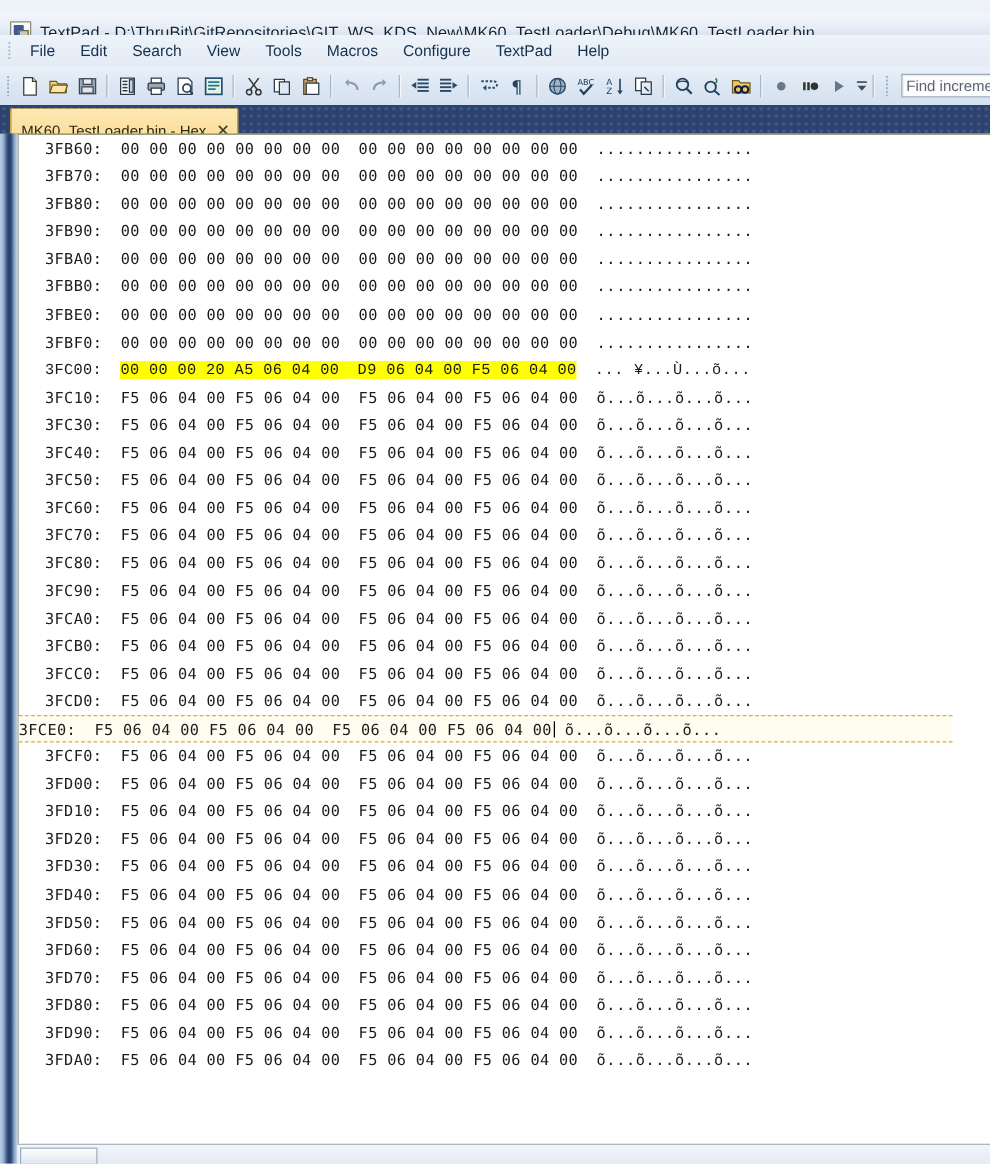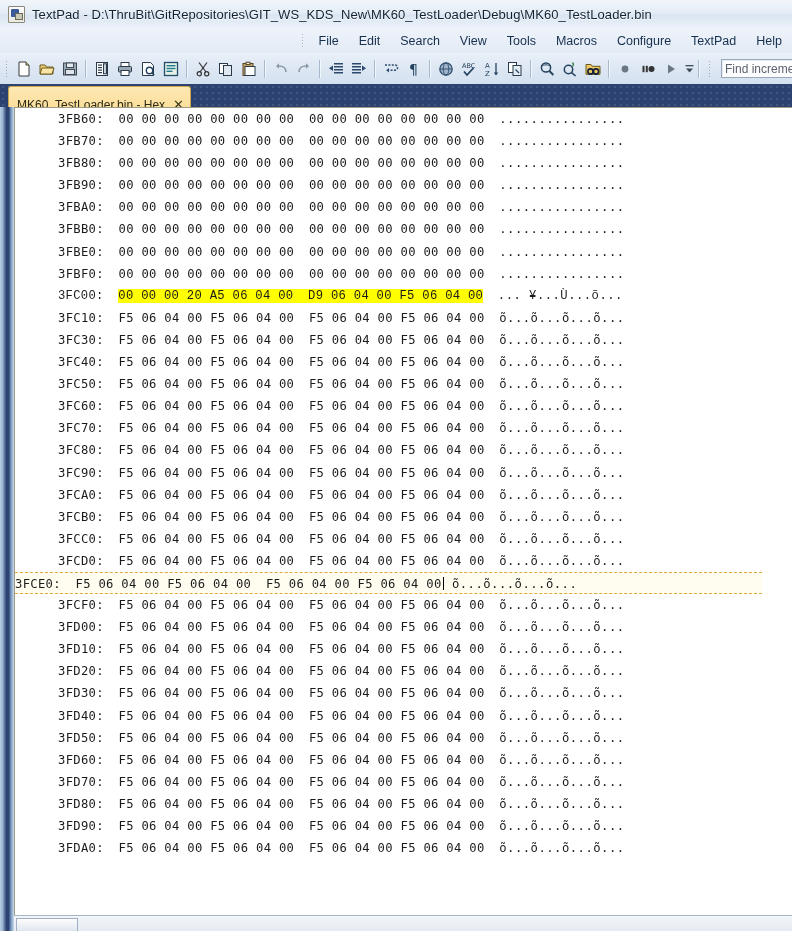--- a/index.html
+++ b/index.html
@@ -9,21 +9,21 @@
     background:#ffffff;
     font-family:"Liberation Sans", sans-serif;
     font-size:12px;
     -webkit-font-smoothing:none;
   }
   #app{position:relative;width:792px;height:931px;overflow:hidden;
     background:linear-gradient(to bottom,#eef3fa 0%,#e2eaf4 100%);}
 
   
   .titlebar{
-    position:absolute;left:0;top:0;width:792px;height:28px;
+    position:absolute;left:0;top:11px;width:792px;height:28px;
     background:linear-gradient(to bottom,#f2f6fb 0%,#e4ecf6 45%,#dbe5f2 55%,#eaf1f9 100%);
     border-bottom:1px solid #c6d3e3;
     display:flex;align-items:center;
   }
   .title-icon{
     width:17px;height:17px;margin-left:8px;margin-right:7px;flex:0 0 auto;
     position:relative;
     background:linear-gradient(to bottom,#fdfdfd,#e9e9e2);
     border:1px solid #8a8a7a;border-radius:1px;
     box-sizing:border-box;
@@ -40,21 +40,21 @@
     font-size:13px;color:#123;letter-spacing:0.1px;
     text-shadow:0 1px 0 rgba(255,255,255,0.85);
     white-space:nowrap;overflow:hidden;
   }
 
   
   .menubar{
     position:absolute;left:0;top:28px;width:792px;height:25px;
     background:linear-gradient(to bottom,#eef3fa 0%,#e3ebf5 100%);
     border-bottom:1px solid #cbd7e6;
-    display:flex;align-items:center;justify-content:flex-end;
+    display:flex;align-items:center;
   }
   .menu-grip{
     width:3px;height:15px;margin-left:6px;margin-right:5px;
     background-image:radial-gradient(#9fb0c6 40%, transparent 41%);
     background-size:3px 3px;opacity:.9;
   }
   .menu-item{
     padding:3px 10px;font-size:12.5px;color:#16304e;white-space:nowrap;
     cursor:default;
   }
@@ -141,21 +141,21 @@
 
   
   .hexwrap{
     position:absolute;left:0;top:0;width:778px;height:808px;
     font-family:"DejaVu Sans Mono","Liberation Mono",monospace;
     font-size:12.2px;
     color:#1b1b1b;
   }
   .hexrow{
     position:relative;height:22.1px;line-height:22.1px;white-space:pre;
-    padding-left:43px;box-sizing:border-box;
+    padding-left:21px;box-sizing:border-box;
   }
   .hexrow .addr{letter-spacing:0.3px;}
   .hexrow .grp{letter-spacing:0.3px;}
   .hexrow .asc{letter-spacing:0.5px;}
   .hl-row{background:transparent;font-family:Liberation Mono, monospace;}
   .hl-row .hi{background:#ffff00;}
   .cursor-row{
     background:#fffdf0;
     border-top:1px dashed #e0a93c;
     border-bottom:1px dashed #e0a93c;

